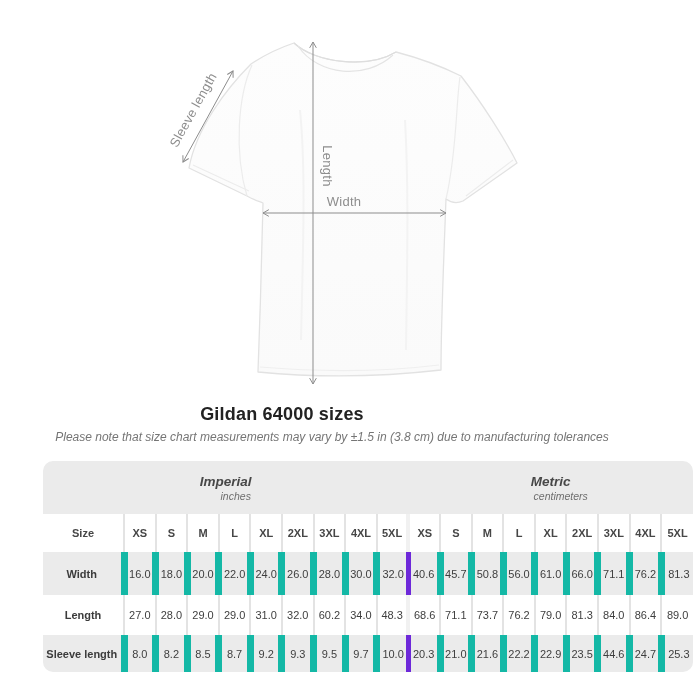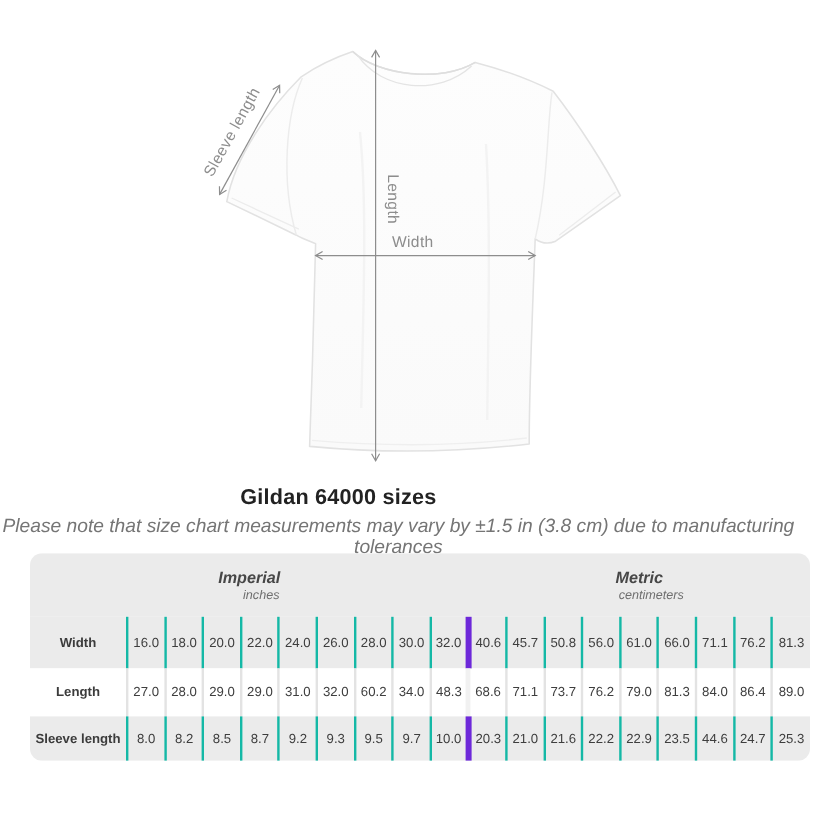--- a/index.html
+++ b/index.html
@@ -15,26 +15,26 @@
   .diagram{position:absolute;left:0;top:0;width:700px;height:400px;}
   .dim-text{font-family:"Liberation Sans",sans-serif;font-size:13px;fill:#8d8d8d;letter-spacing:.3px;}
 
   
   .title{
     position:absolute;left:0;top:404px;width:564px;text-align:center;
     font-size:18px;font-weight:bold;color:#222;letter-spacing:.2px;
   }
   .note{
     position:absolute;left:0;top:430px;width:664px;text-align:center;
-    font-size:16px;font-style:italic;color:#757575;
+    font-size:12px;font-style:italic;color:#757575;
   }
 
   
   .table-wrap{
-    position:absolute;left:25px;top:461px;width:650px;
+    position:absolute;left:43px;top:461px;width:650px;
     border-radius:10px;overflow:hidden;
   }
   table.sizes{
     width:650px;border-collapse:collapse;table-layout:fixed;
     font-size:11px;color:#3e3e3e;
   }
   table.sizes td{text-align:center;vertical-align:middle;padding:0;}
 
   tr.gband td{background:#ebebeb;height:53px;}
   .g-label{font-weight:bold;font-style:italic;font-size:13.5px;color:#474747;line-height:17px;}
@@ -44,21 +44,21 @@
   tr.r-gray td{background:#ebebeb;}
   tr.r-white td{background:#ffffff;}
   tr.row-width td{height:43px;}
   tr.row-length td{height:40px;}
   tr.row-sleeve td{height:37px;}
 
   td.rowhead{font-weight:bold;color:#3b3b3b;}
 
   
   tr.size-row td + td, tr.r-white td + td{border-left:2px solid #e3e3e3;}
-  tr.r-gray td + td{border-left:2px solid #14b8a6;}
+  tr.r-gray td + td{border-left:7px solid #14b8a6;}
   tr.size-row td.gs, tr.r-white td.gs{border-left:4px solid #f1f1f1;}
   tr.r-gray td.gs{border-left:5px solid #6d28d9;}
   tr.gband td + td{border-left:none;}
 </style>
 </head>
 <body>
 
 <div class="page">
 
   <svg class="diagram" viewBox="0 0 700 400">
@@ -133,20 +133,41 @@
         <td colspan="10">
           <div class="g-label">Imperial</div>
           <div class="g-sub">inches</div>
         </td>
         <td colspan="9">
           <div class="g-label">Metric</div>
           <div class="g-sub">centimeters</div>
         </td>
       </tr>
 
+      <tr class="size-row">
+        <td class="rowhead">Size</td>
+        <td>XS</td>
+        <td>S</td>
+        <td>M</td>
+        <td>L</td>
+        <td>XL</td>
+        <td>2XL</td>
+        <td>3XL</td>
+        <td>4XL</td>
+        <td>5XL</td>
+        <td class="gs">XS</td>
+        <td>S</td>
+        <td>M</td>
+        <td>L</td>
+        <td>XL</td>
+        <td>2XL</td>
+        <td>3XL</td>
+        <td>4XL</td>
+        <td>5XL</td>
+      </tr>
 
       <tr class="r-gray row-width">
         <td class="rowhead">Width</td>
         <td>16.0</td>
         <td>18.0</td>
         <td>20.0</td>
         <td>22.0</td>
         <td>24.0</td>
         <td>26.0</td>
         <td>28.0</td>

